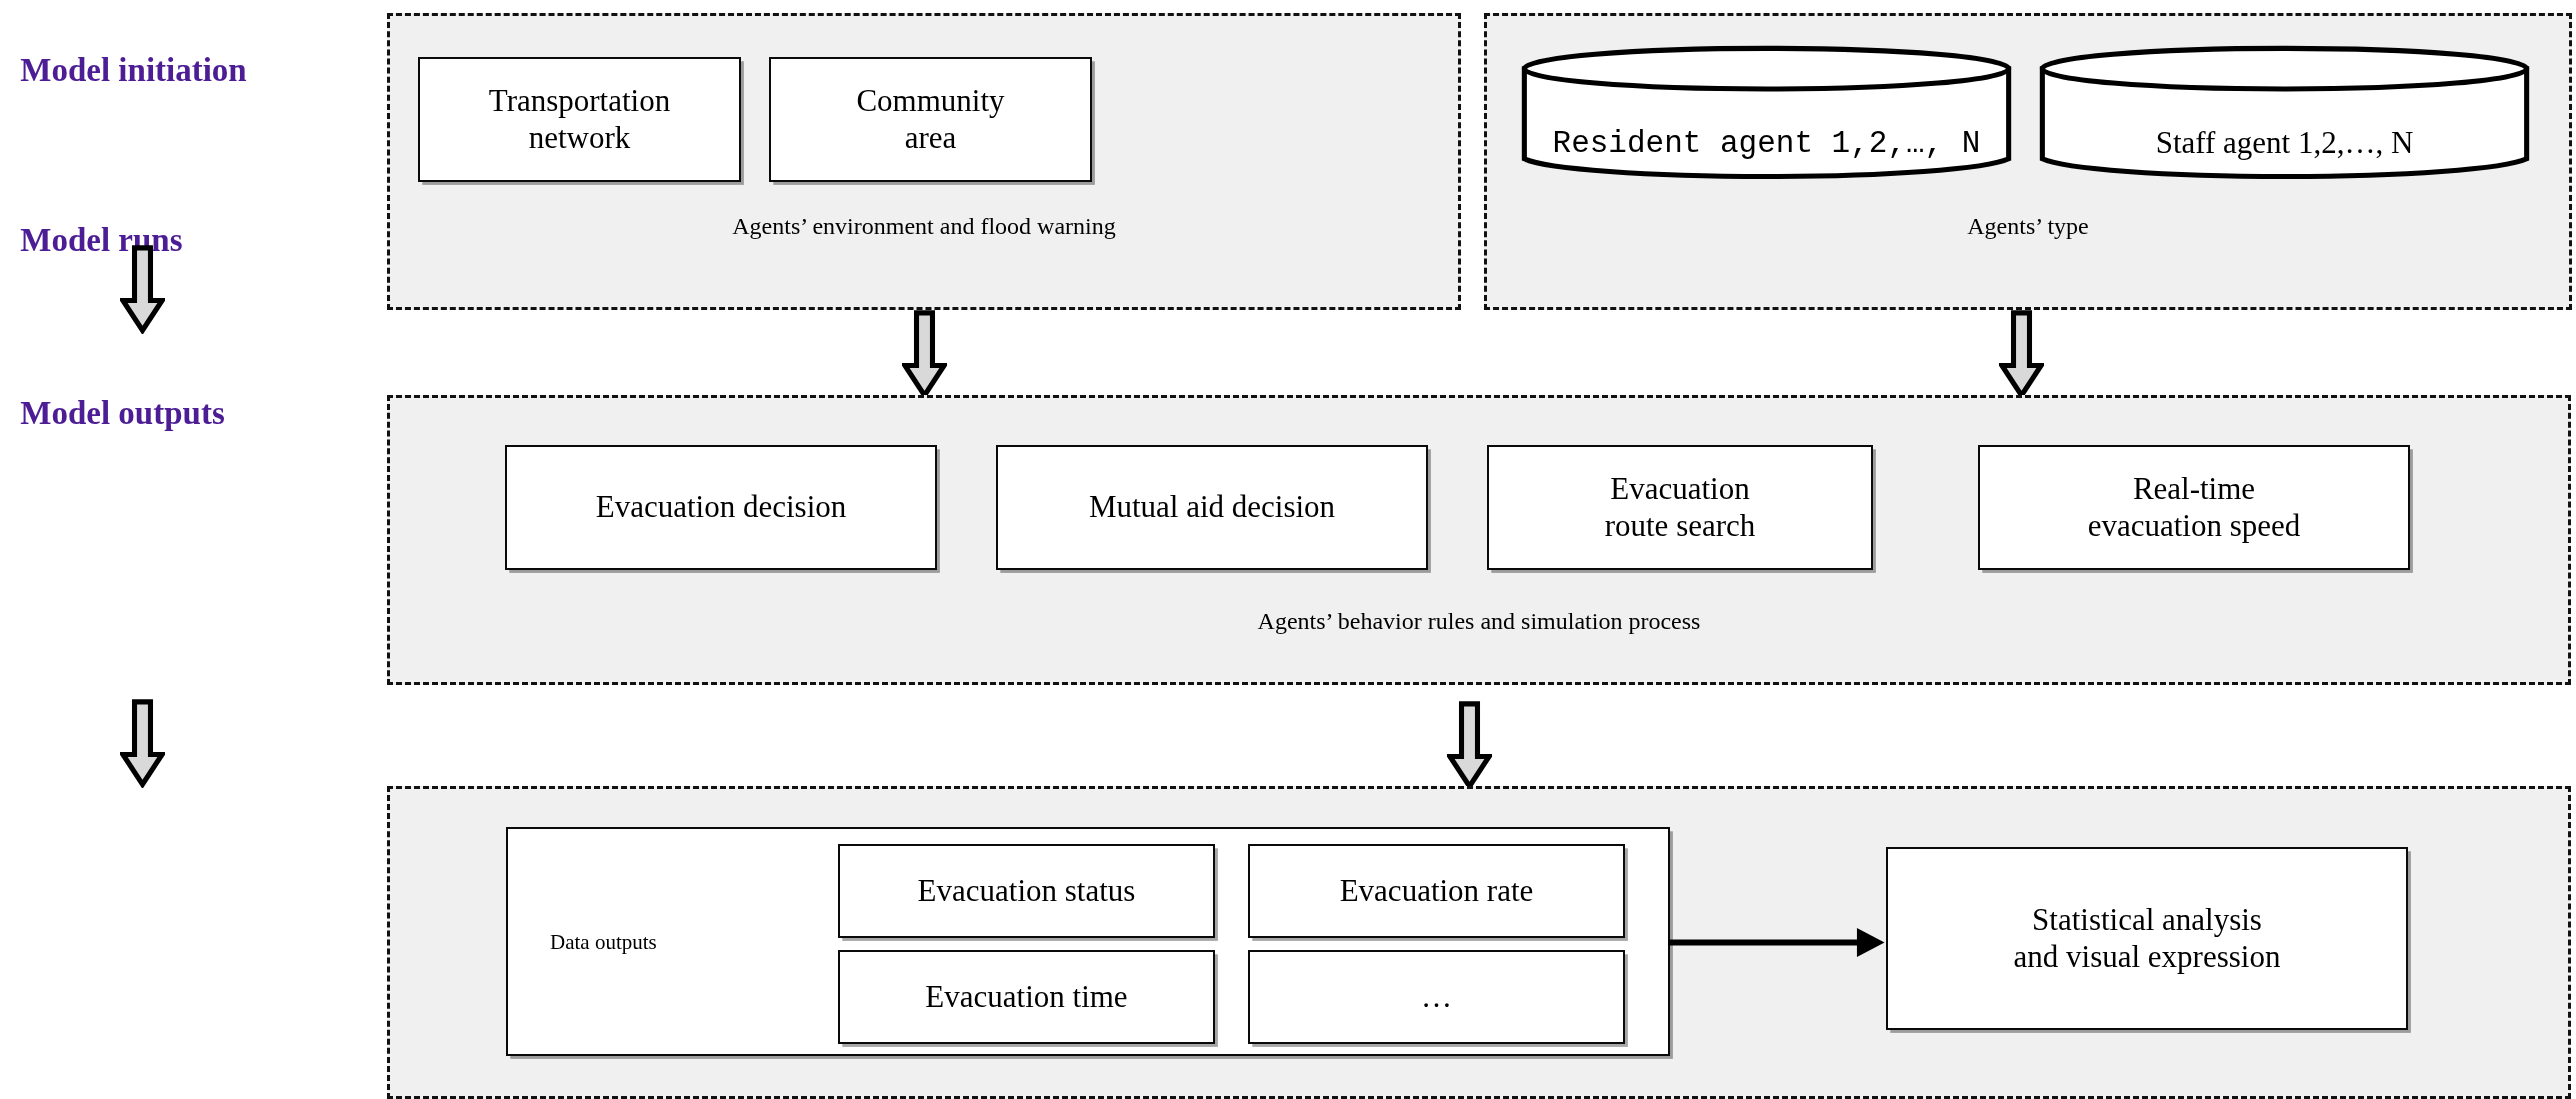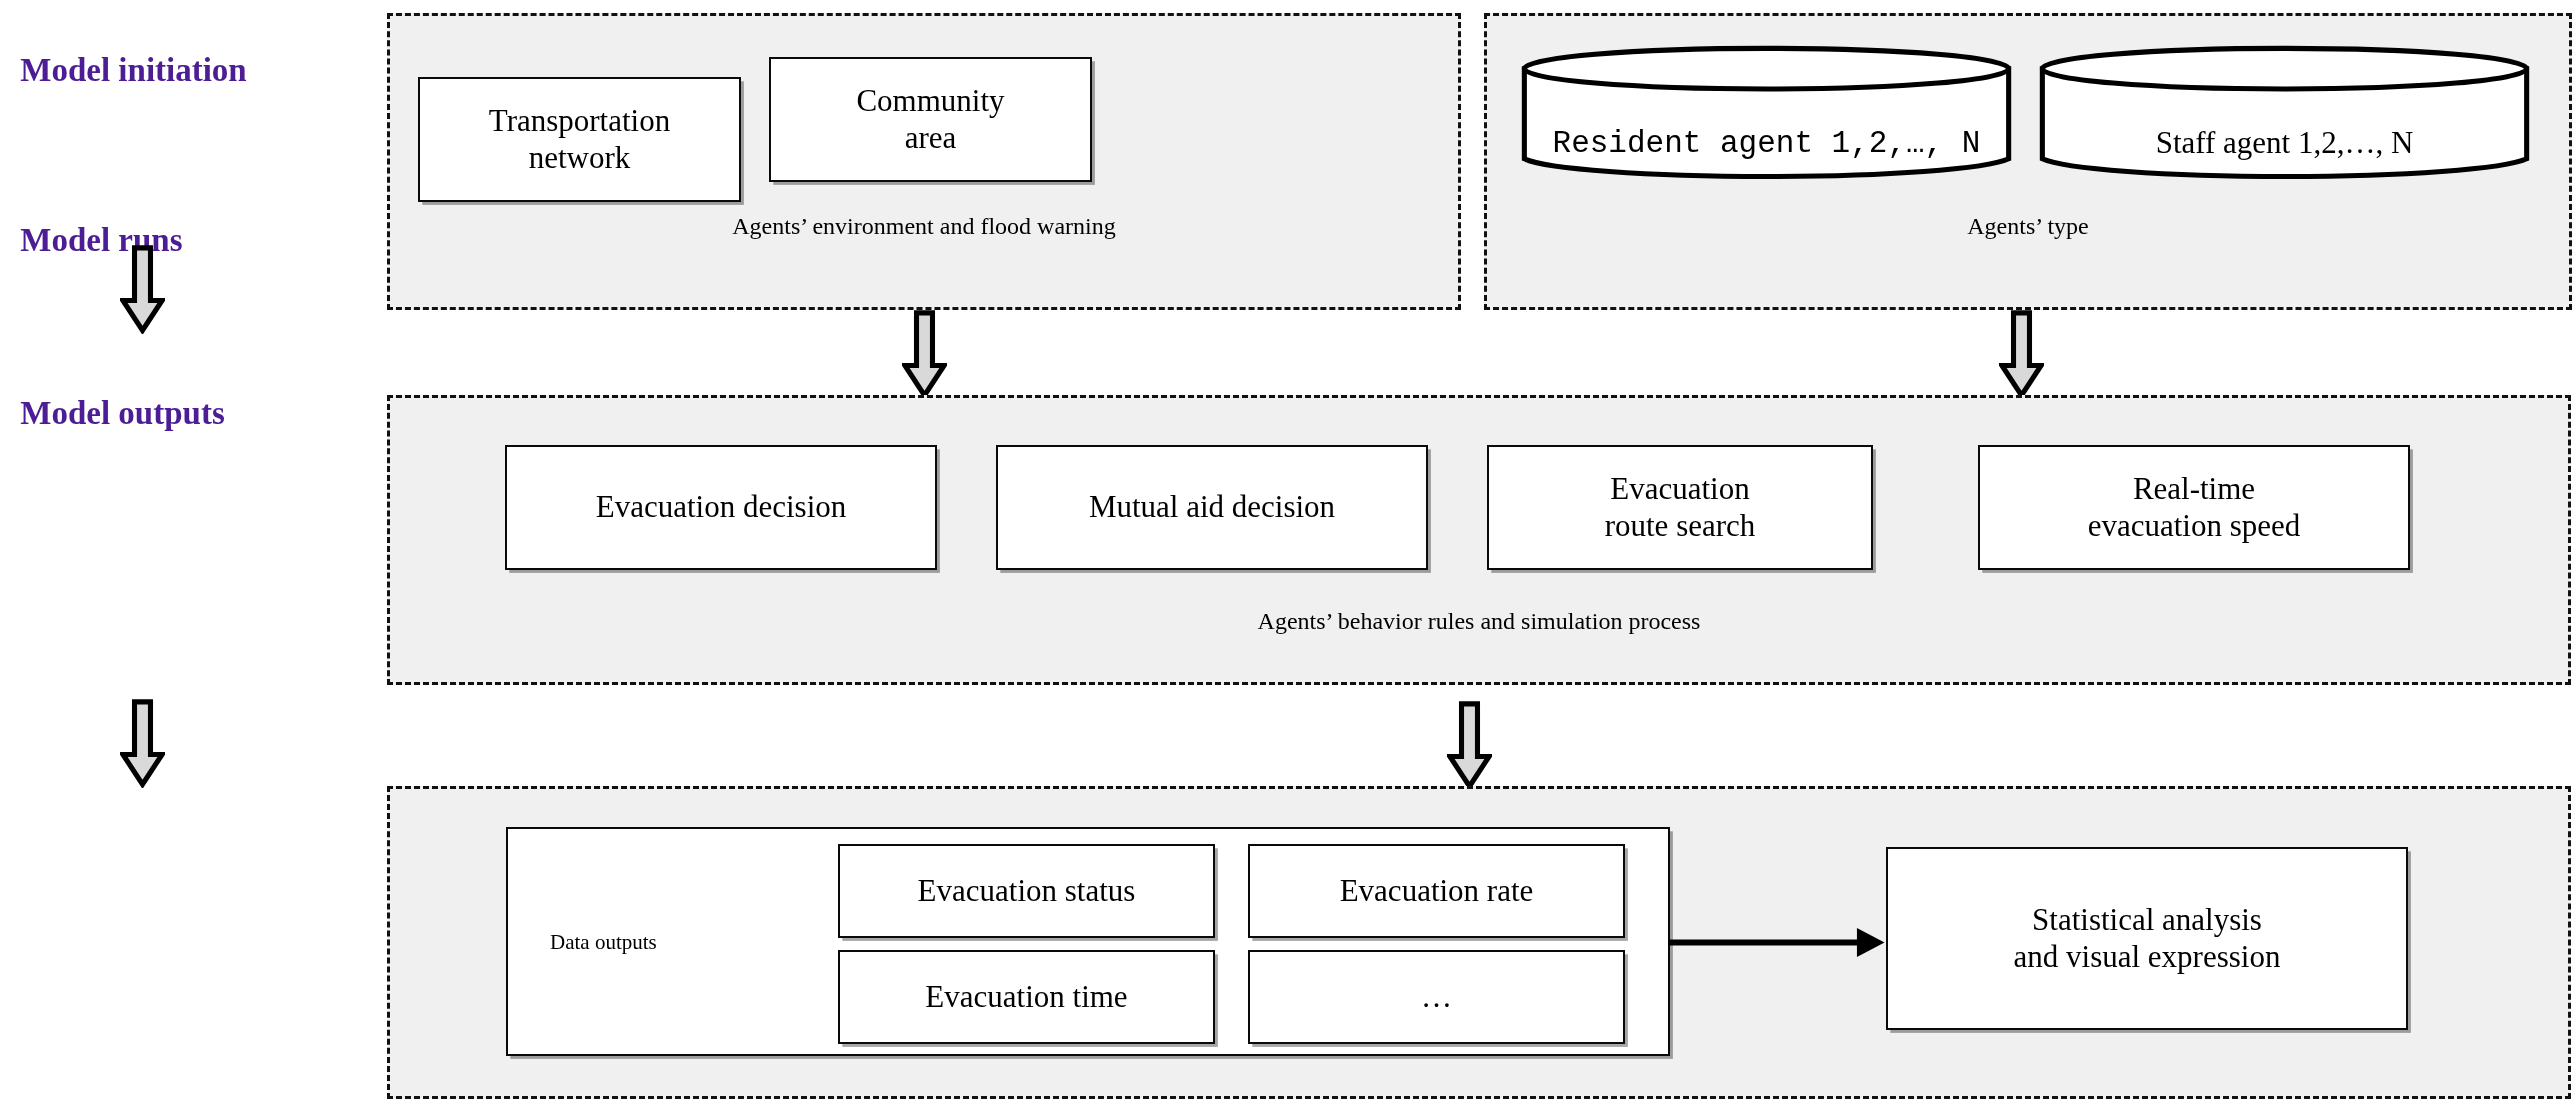--- a/index.html
+++ b/index.html
@@ -118,21 +118,21 @@
 
   <div class="block-arrow" style="left:120px; top:699px; width:45px; height:89px;">
     <svg viewBox="0 0 62 122" preserveAspectRatio="none">
       <polygon points="20,4 42,4 42,76 58,76 31,117 4,76 20,76" fill="#d9d9d9" stroke="#000000" stroke-width="7" stroke-linejoin="miter"></polygon>
     </svg>
   </div>
 
   <div class="panel" style="left:387px; top:13px; width:1074px; height:297px;">
   </div>
 
-  <div class="box" style="left:418px; top:57px; width:323px; height:125px;margin-top:20px;">
+  <div class="box" style="left:418px; top:57px; width:323px; height:125px;">
     <span>
       <span>Transportation</span>
       <span>network</span>
     </span>
   </div>
 
   <div class="box" style="left:769px; top:57px; width:323px; height:125px;">
     <span>
       <span>Community</span>
       <span>area</span>

